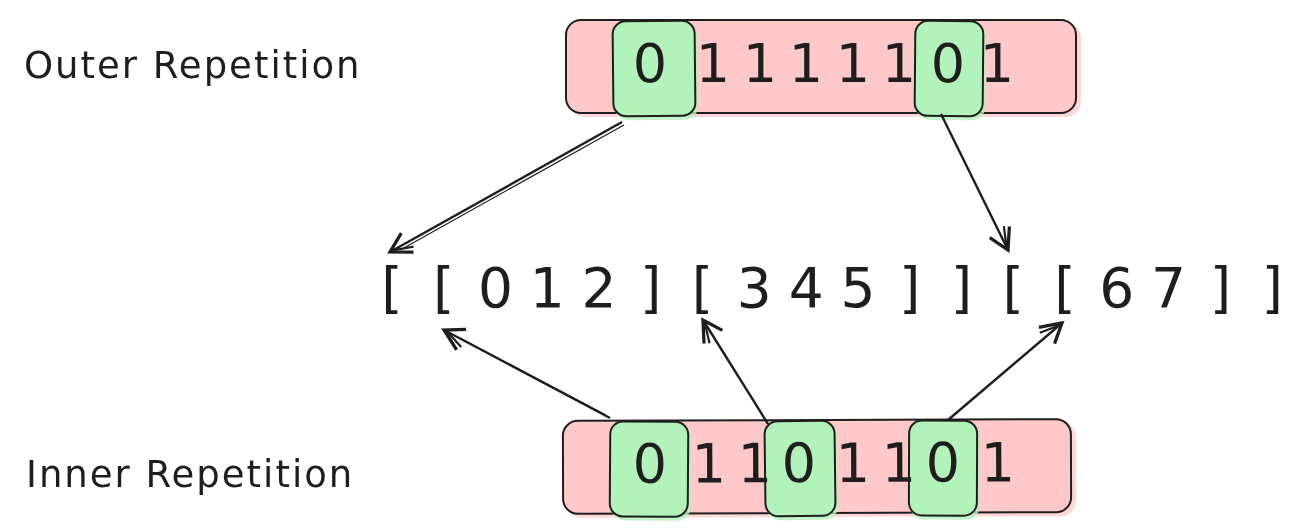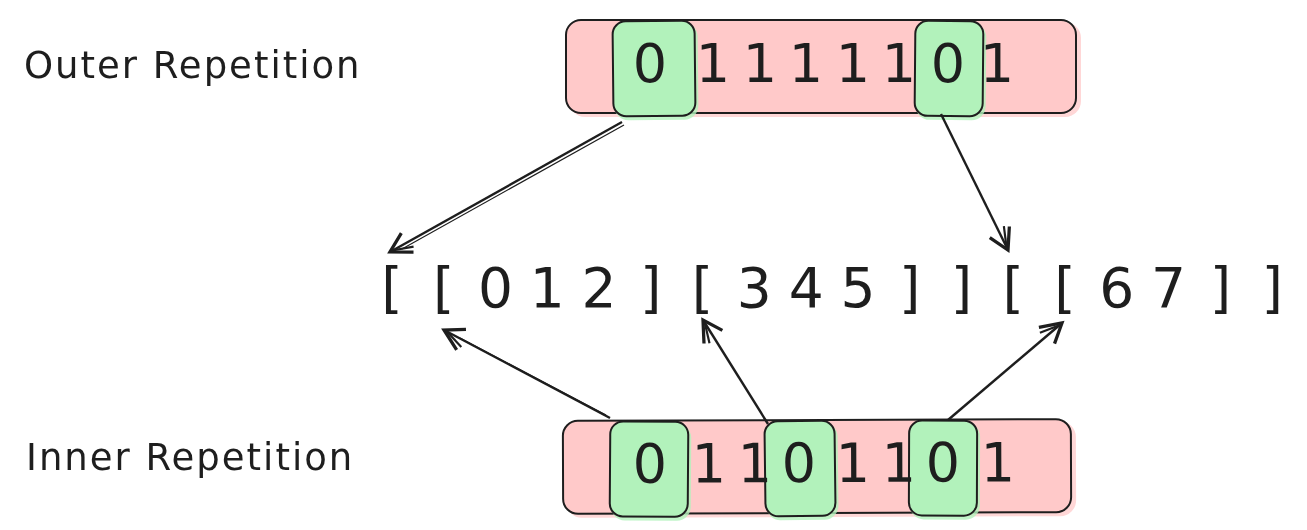--- a/index.html
+++ b/index.html
@@ -12,21 +12,21 @@
     color:var(--stroke,#1e1e1e);
   }
   .label{
     position:absolute;
     font-size:37px;
     letter-spacing:2px;
     white-space:nowrap;
     color:var(--stroke,#1e1e1e);
   }
   #outer-label{left:24px;top:44px;}
-  #inner-label{left:26px;top:436px;}
+  #inner-label{left:26px;top:453px;}
 
   .array-rect{
     position:absolute;
     background:var(--pink,#ffc9c9);
     border:2.5px solid var(--stroke,#1e1e1e);
     border-radius:16px;
     box-shadow:4px 3px 0 0 rgba(255,201,201,.75);
   }
   #outer-array{left:565px;top:19px;width:508px;height:91px;}
   #inner-array{left:562px;top:419px;width:506px;height:91px;transform:rotate(-.2deg);}

